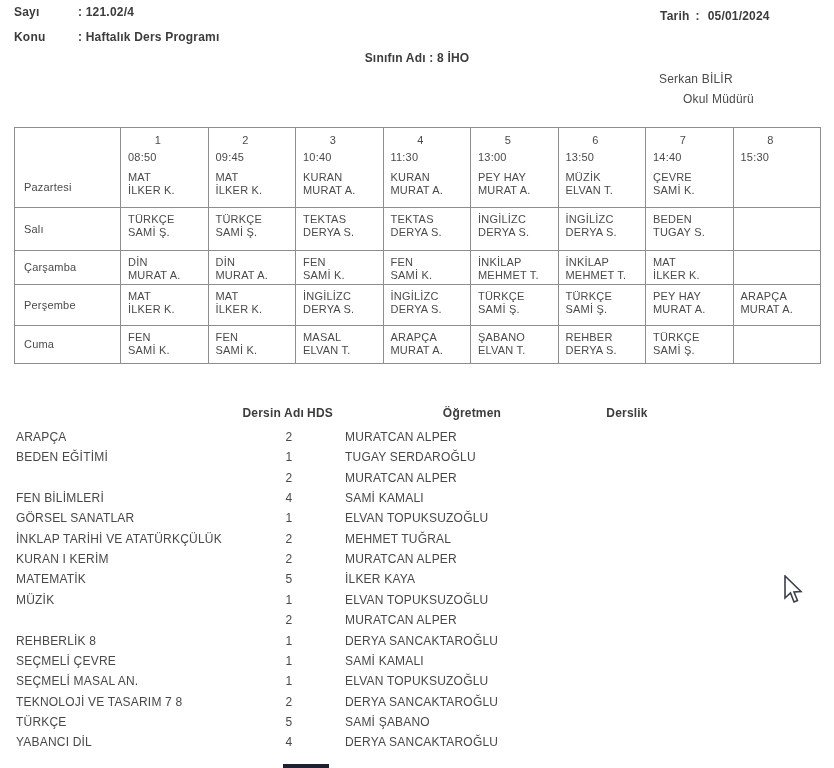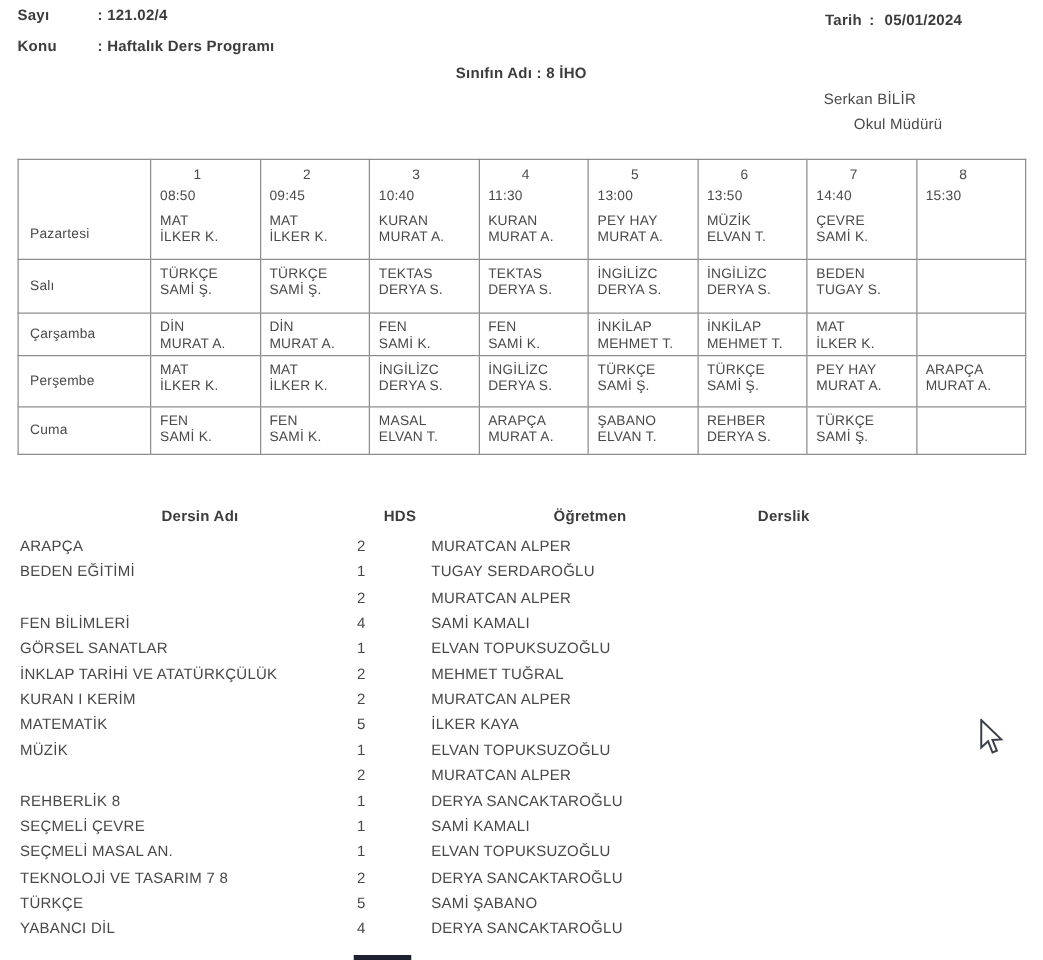--- a/index.html
+++ b/index.html
@@ -47,21 +47,21 @@
   tr.r-0 .daycell{vertical-align:bottom !important;padding-bottom:13px !important;}
   .pnum{margin-left:16px;width:42px;text-align:center;padding-top:6px;}
   .ptime{padding-left:7px;margin-top:4px;}
   .cellbody{padding-left:7px;margin-top:5px;}
   tr.r-0 .cellbody{margin-top:7px;}
   .psub,.ptch{line-height:13px;white-space:nowrap;}
 
   
   #course-section{position:absolute;left:0;top:0;width:834px;height:768px;pointer-events:none;}
   .clh{position:absolute;top:406px;font-weight:bold;color:var(--text-bold);font-size:12px;text-align:center;}
-  #clh-course{left:16px;width:288px;}
+  #clh-course{left:16px;width:288px;text-align:right;}
   #clh-hds{left:296px;width:48px;}
   #clh-teacher{left:392px;width:160px;}
   #clh-room{left:595px;width:64px;}
   #course-rows{position:absolute;left:0;top:430px;width:834px;}
   .crow{position:absolute;left:0;width:834px;height:20px;font-size:12px;color:#484848;white-space:nowrap;}
   .c-name{position:absolute;left:16px;}
   .c-hds{position:absolute;left:281px;width:16px;text-align:center;}
   .c-teacher{position:absolute;left:345px;}
 
   

